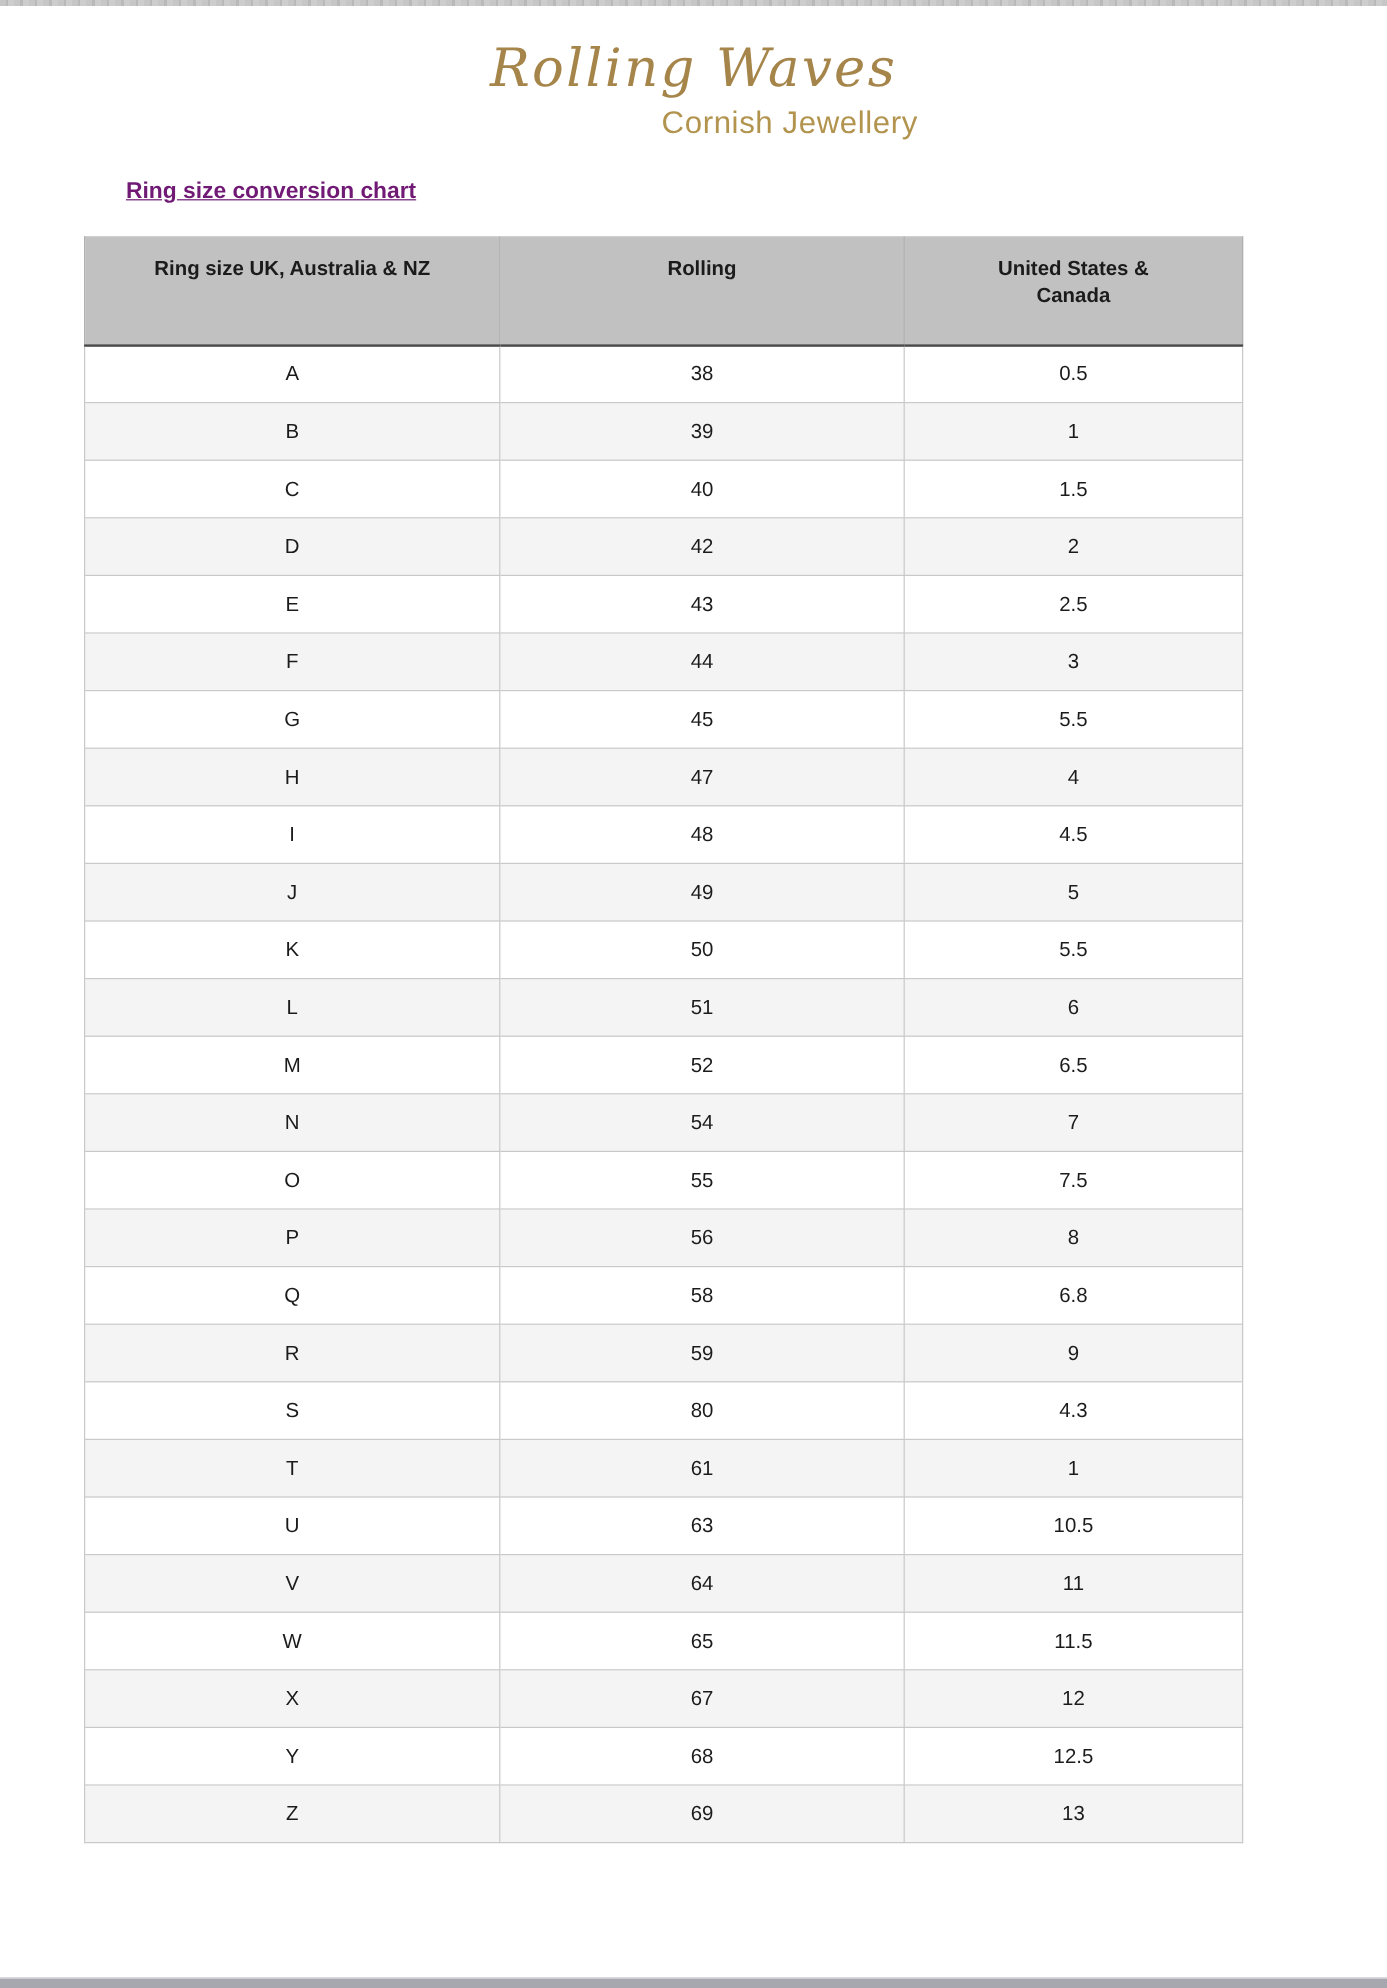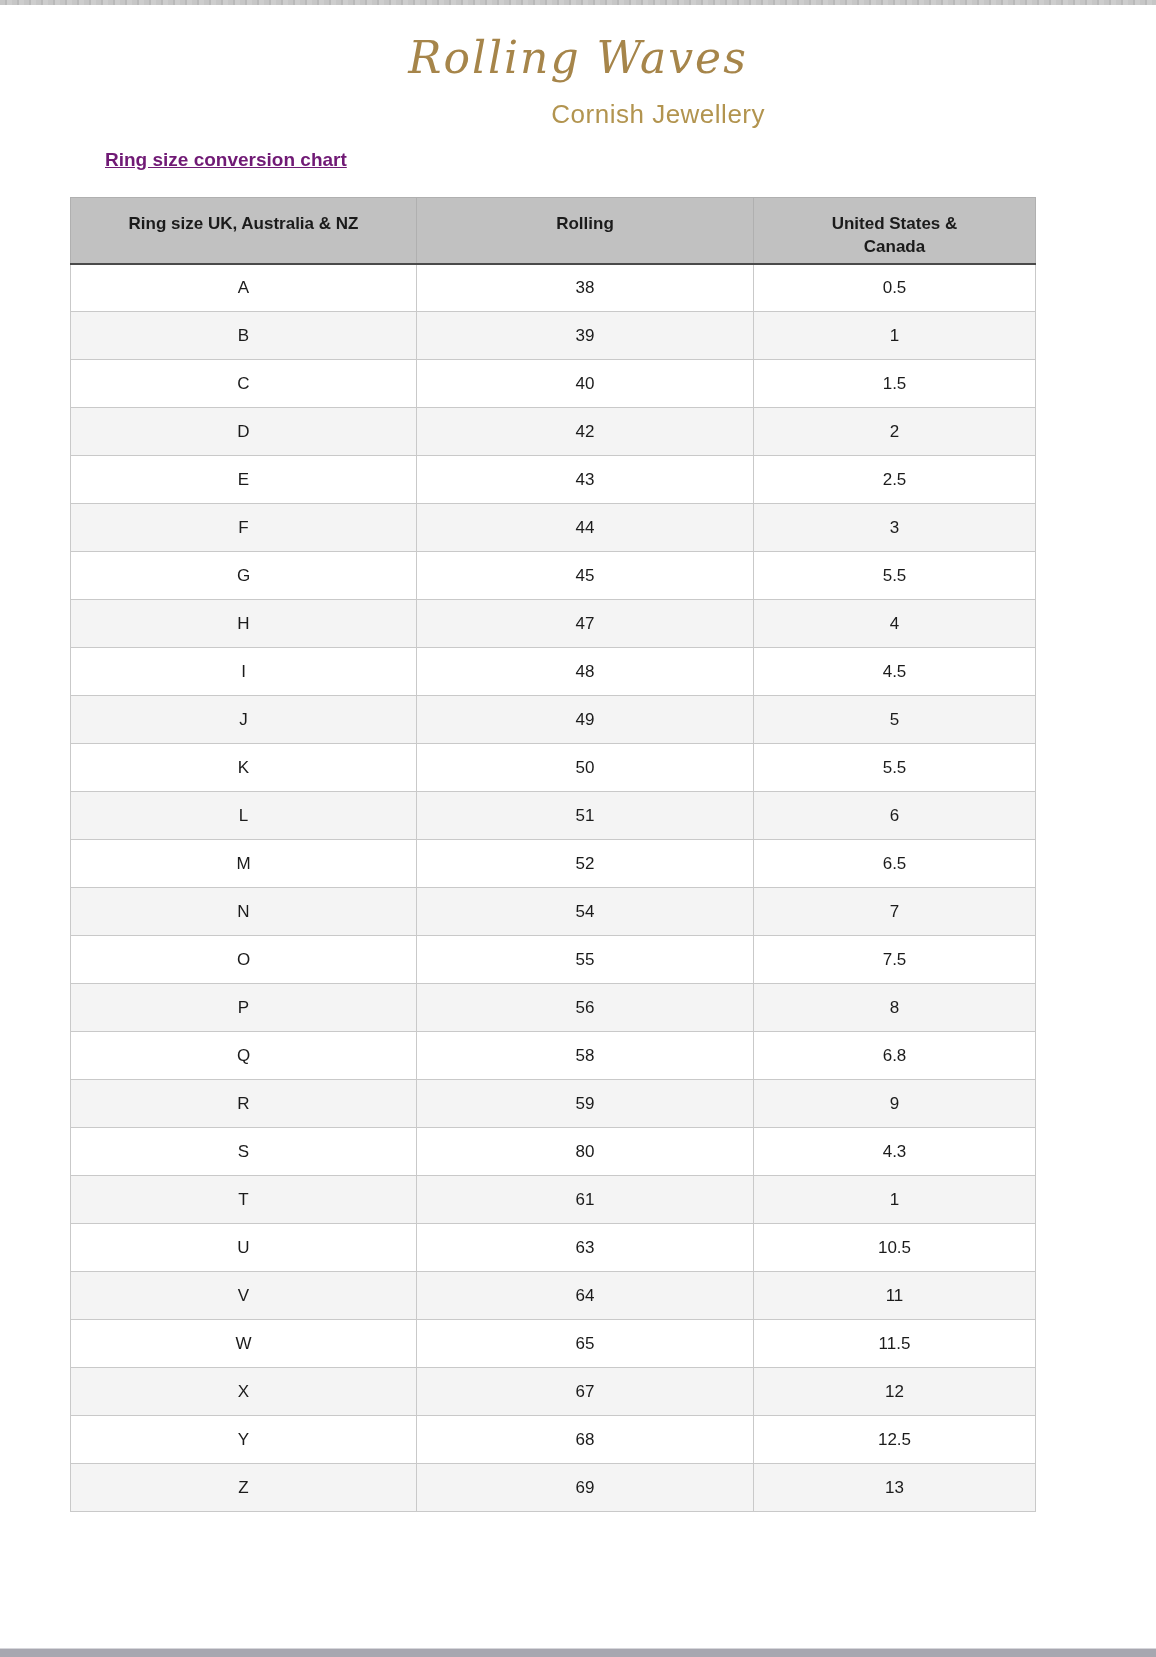--- a/index.html
+++ b/index.html
@@ -39,21 +39,21 @@
   .logo-script {
     font-family: "DejaVu Serif", serif;
     font-style: italic;
     font-size: 44px;
     line-height: 64px;
     color: #a6854a;
     letter-spacing: 2px;
   }
   .logo-tagline-wrap {
     width: 382px;
-    margin: 12px auto;
+    margin: 0 auto;
     text-align: right;
     padding-right: 4px;
     box-sizing: border-box;
   }
   .logo-tagline {
     font-size: 26px;
     line-height: 28px;
     color: #b2944f;
     letter-spacing: 0.5px;
     margin-top: -2px;
@@ -77,21 +77,21 @@
     table-layout: fixed;
     font-size: 17px;
   }
   .ring-table col.c1 { width: 346px; }
   .ring-table col.c2 { width: 337px; }
   .ring-table col.c3 { width: 282px; }
   .ring-table th {
     background: #c1c1c1;
     border: 1px solid #b0b0b0;
     border-bottom: 2px solid #4a4a4a;
-    height: 66px;
+    height: 90px;
     vertical-align: top;
     padding-top: 14px;
     font-weight: bold;
     font-size: 17px;
     text-align: center;
     white-space: pre-line;
     line-height: 23px;
     box-sizing: border-box;
   }
   .ring-table td {

